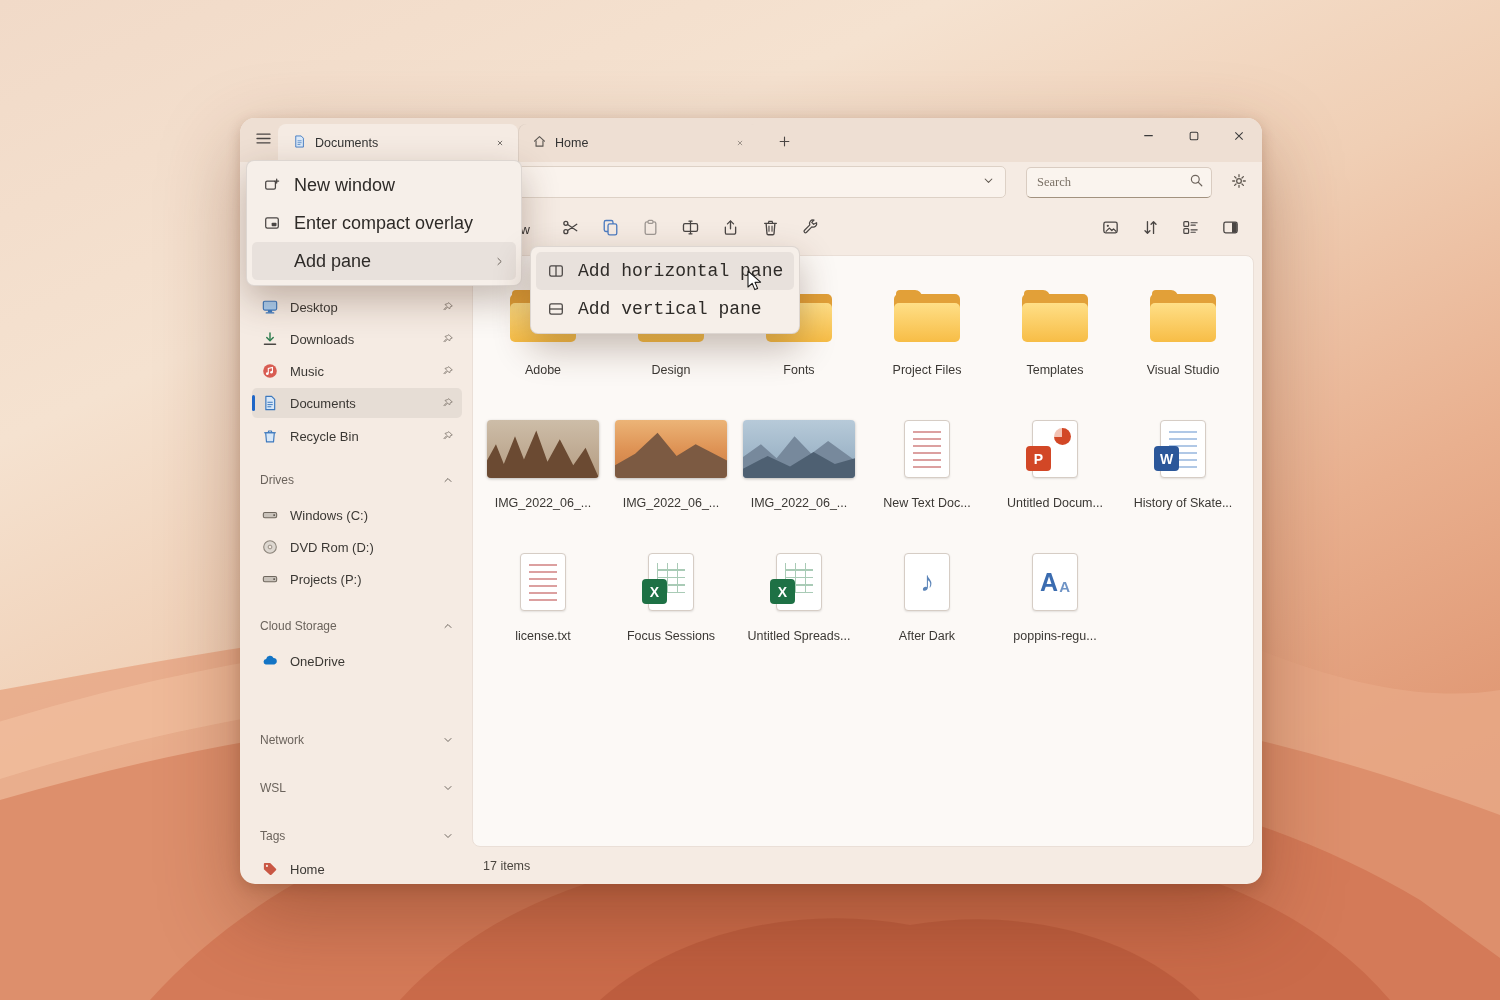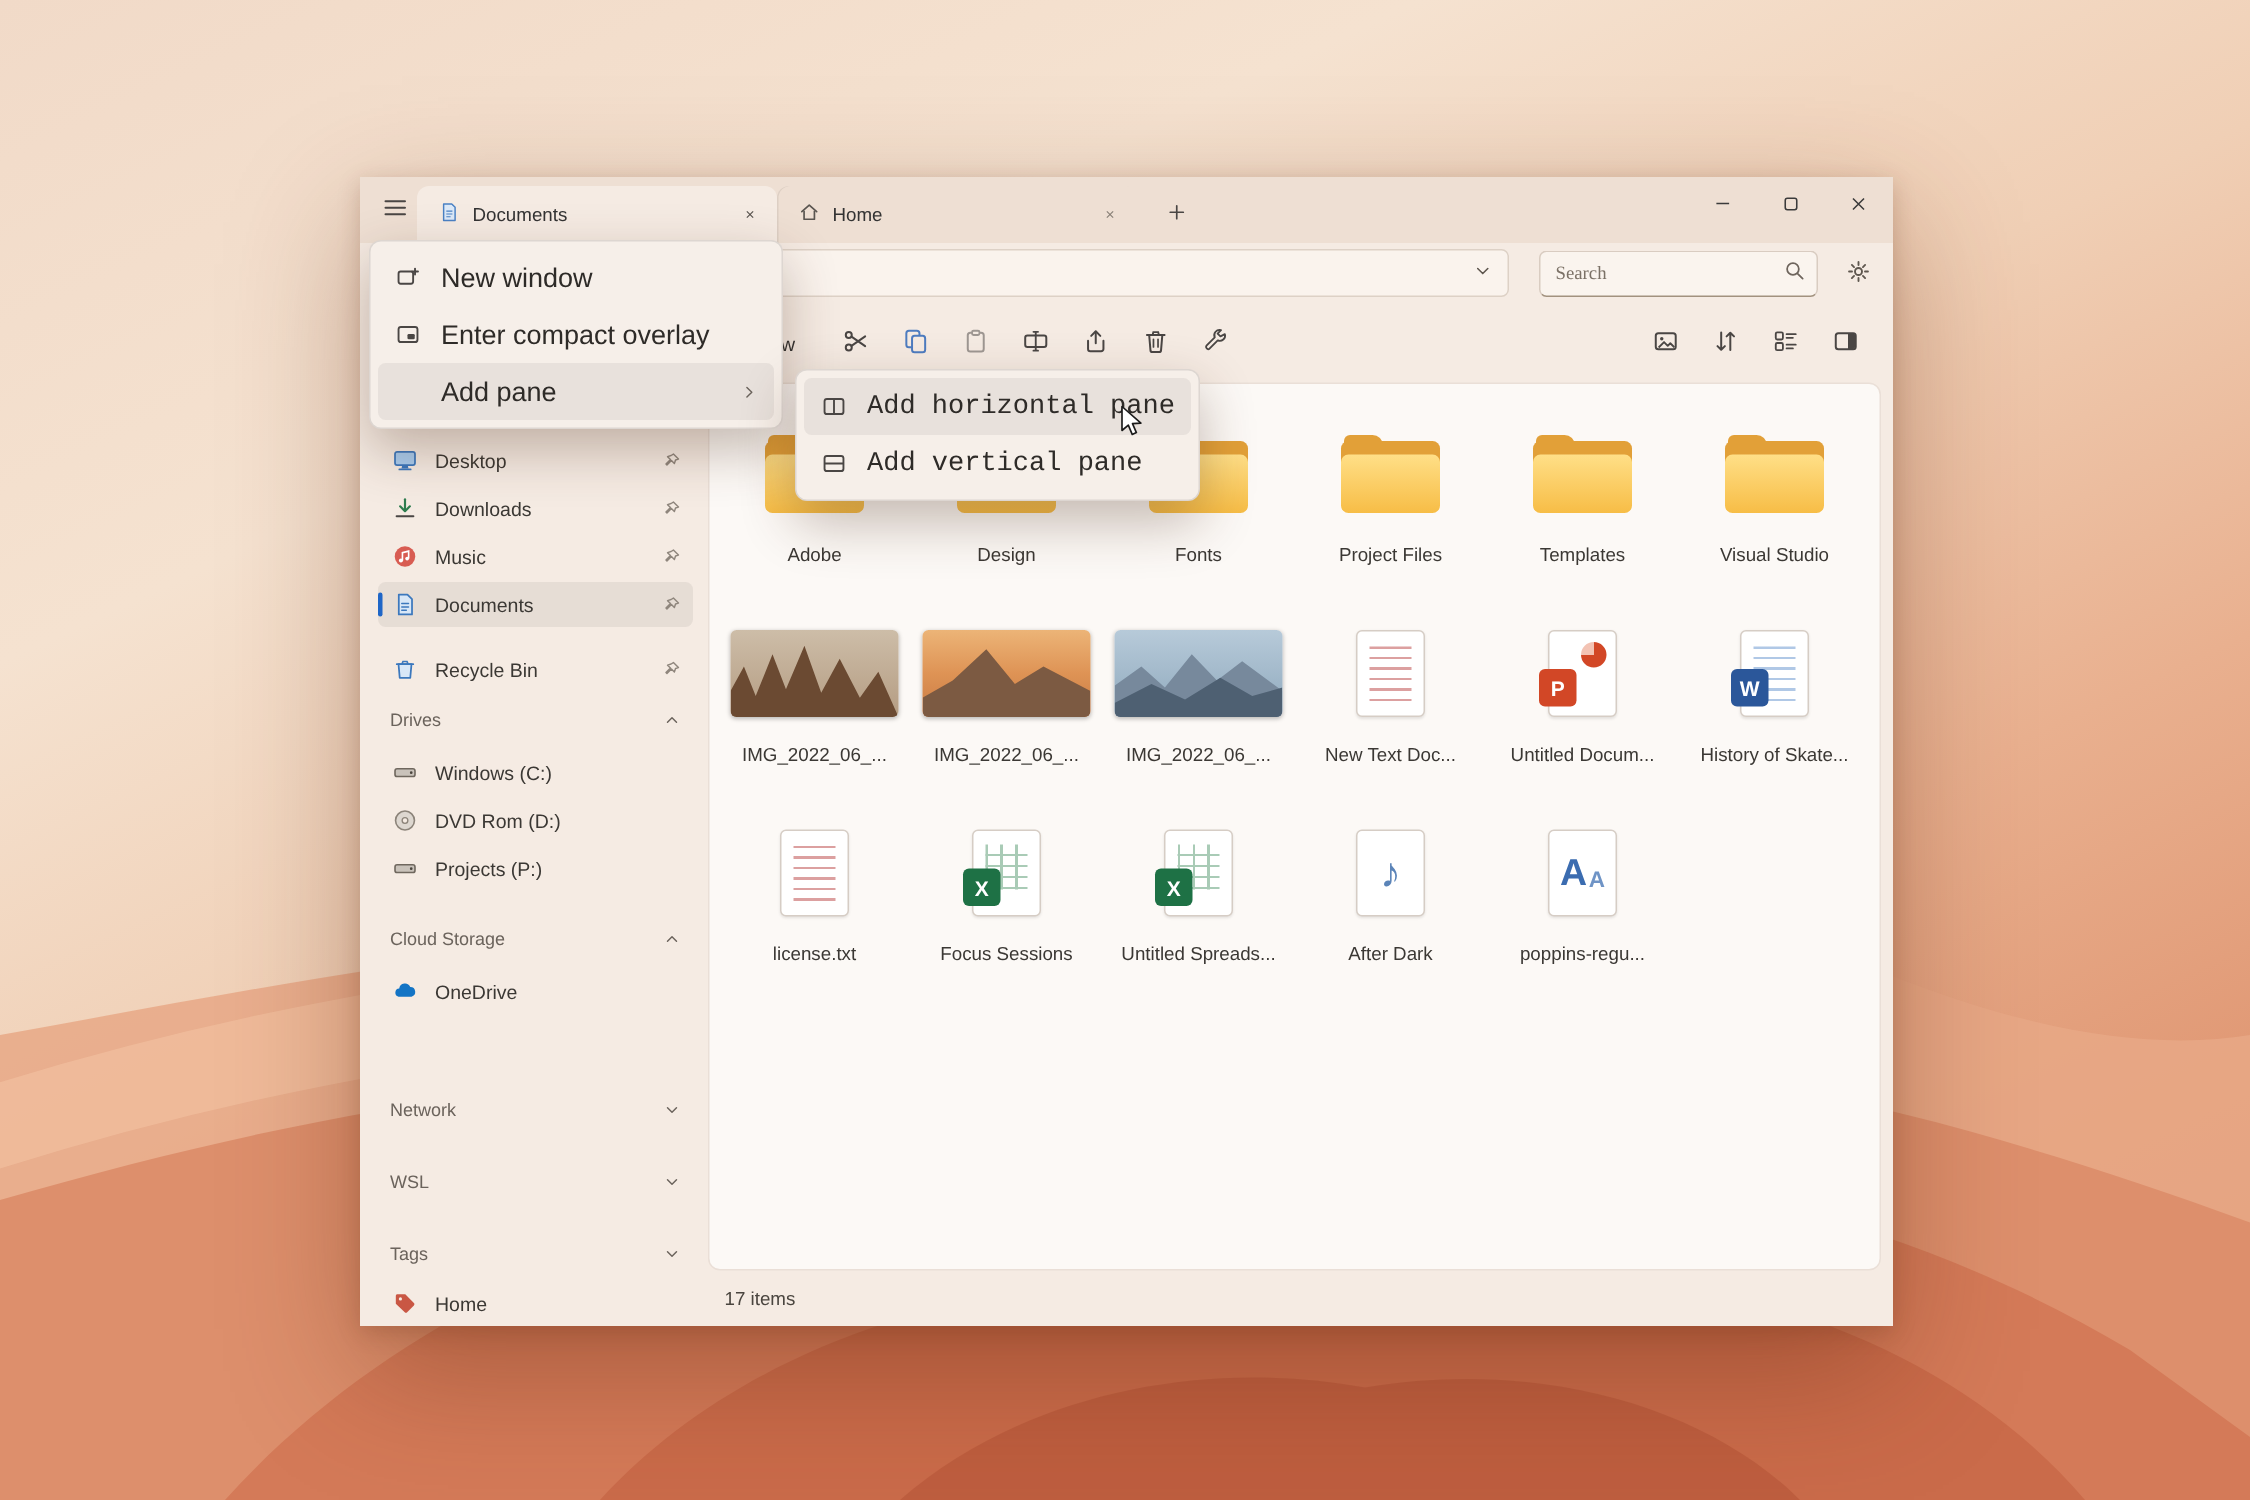--- a/index.html
+++ b/index.html
@@ -6,21 +6,21 @@
   html,body { width:1500px; height:1000px; overflow:hidden; }
   body { position:relative; font-family:"Liberation Sans","DejaVu Sans",sans-serif; }
 
   
   .wall { position:absolute; inset:0;
     background:linear-gradient(155deg,#f1dac8 0%,#f5e2d0 26%,#f0cfb5 46%,#e9b08f 66%,#e09773 84%,#da8b65 100%); }
   .wall svg { position:absolute; inset:0; display:block; }
 
   
   .window { position:absolute; left:240px; top:118px; width:1022px; height:766px;
-    background:#f5ebe3; border-radius:0; overflow:hidden;
+    background:#f5ebe3; border-radius:15px; overflow:hidden;
     box-shadow:0 30px 80px rgba(100,45,20,.38), 0 4px 14px rgba(100,45,20,.22); }
 
   
   .titlebar { position:absolute; left:0; top:0; right:0; height:44px; background:#eedfd3; }
   .iconbtn { border:none; background:transparent; display:flex; align-items:center; justify-content:center; cursor:default; }
   .hamburger { position:absolute; left:8px; top:8px; width:30px; height:28px; border-radius:5px; }
   .tab { position:absolute; top:6px; height:38px; width:240px; border-radius:8px 8px 0 0;
     display:flex; align-items:center; gap:8px; padding:0 8px 0 14px; font-size:12.5px; color:#333; }
   .tab.active { left:38px; background:#f5ebe3; }
   .tab.inactive { left:278px; box-shadow:inset 1px 0 0 rgba(0,0,0,.07); }
@@ -410,21 +410,21 @@
           </svg>
       </span>
       <span>Documents</span>
       <span class="pin">
         <svg width="13" height="13" viewBox="0 0 20 20">
             <path d="M12.2 2.6l5.2 5.2-3 .9-1.2 3.6-3-3-4.6 4.6-1-1 4.6-4.6-3-3 3.6-1.2z" fill="none" stroke="#8f867d" stroke-width="1.5" stroke-linejoin="round"></path>
           </svg>
       </span>
     </div>
 
-    <div class="srow" style="top:176px">
+    <div class="srow" style="top:166px">
       <span class="sicon">
         <svg width="18" height="18" viewBox="0 0 20 20">
             <path d="M5.2 6.4h9.6l-.9 10.2H6.1z" fill="#d8e7f7" stroke="#3c78bd" stroke-width="1.3" stroke-linejoin="round"></path>
             <path d="M3.9 6.4h12.2" stroke="#3c78bd" stroke-width="1.3" stroke-linecap="round" fill="none"></path>
             <path d="M7.8 6.2l.7-1.8h3l.7 1.8" fill="none" stroke="#3c78bd" stroke-width="1.2"></path>
           </svg>
       </span>
       <span>Recycle Bin</span>
       <span class="pin">
         <svg width="13" height="13" viewBox="0 0 20 20">

